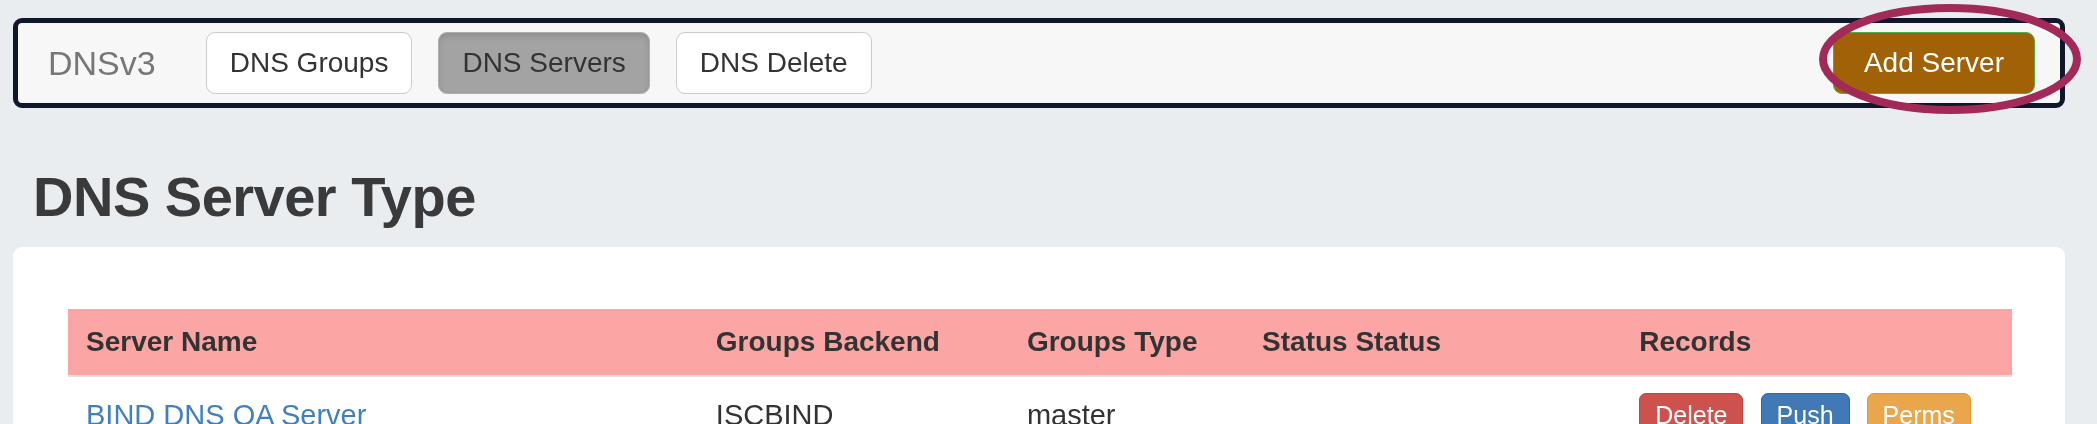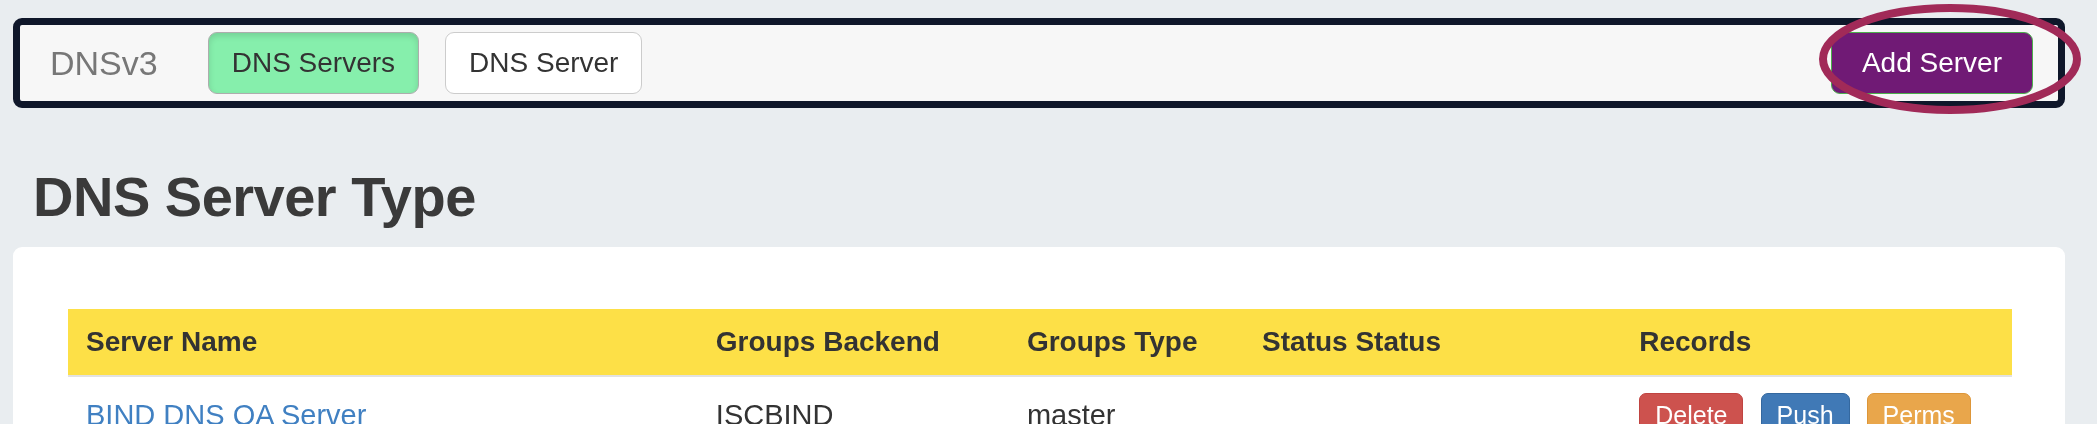--- a/index.html
+++ b/index.html
@@ -11,21 +11,21 @@
     font-family: "Liberation Sans", sans-serif;
     position: relative;
   }
   .container { width: 2052px; margin-left: 13px; position: relative; }
 
   
   .navbar {
     margin-top: 18px;
     height: 90px;
     background: #f7f7f7;
-    border: 7px solid #0f172a;
+    border: 5px solid #0f172a;
     border-radius: 9px;
     display: flex;
     align-items: center;
     padding: 0 25px 0 30px;
   }
   .brand {
     font-size: 34px;
     color: #777;
     margin-right: 50px;
     text-decoration: none;
@@ -40,32 +40,32 @@
     background: #fff;
     border: 1px solid #ccc;
     border-radius: 9px;
     margin-right: 26px;
     display: inline-flex;
     align-items: center;
     cursor: pointer;
     white-space: nowrap;
   }
   .nav-btn.active {
-    background: #86efac;
+    background: #a3a3a3;
     border-color: #adadad;
     box-shadow: inset 0 3px 6px rgba(0,0,0,0.13);
   }
   .add-btn {
     margin-left: auto;
     height: 62px;
     padding: 0 30px;
     font-size: 28px;
     font-family: inherit;
     color: #fff;
-    background: #701a75;
+    background: #a16207;
     border: 1px solid #4cae4c;
     border-radius: 9px;
     display: inline-flex;
     align-items: center;
     cursor: pointer;
     white-space: nowrap;
   }
 
   
   .annotation-svg {
@@ -98,21 +98,21 @@
   table.server-table {
     width: 100%;
     border-collapse: collapse;
   }
   .col-name    { width: 32.4%; }
   .col-backend { width: 16.0%; }
   .col-type    { width: 12.1%; }
   .col-status  { width: 19.4%; }
   .col-actions { width: 20.1%; }
   table.server-table th {
-    background: #fde047;
+    background: #fca5a5;
     font-size: 28px;
     font-weight: bold;
     color: #333;
     text-align: left;
     padding: 17px 18px;
     border-bottom: 2px solid #e2e2e2;
     white-space: nowrap;
   }
   table.server-table td {
     font-size: 29px;
@@ -143,22 +143,23 @@
   .btn-push   { background: #4079b6; border-color: #34689f; }
   .btn-perms  { background: #e9a64b; border-color: #dd9639; }
 </style>
 </head>
 <body>
 
 <div class="container">
 
   <div class="navbar">
     <a class="brand">DNSv3</a>
+    <button class="nav-btn">DNS Groups</button>
     <button class="nav-btn active">DNS Servers</button>
-    <button class="nav-btn">DNS Server</button>
+    <button class="nav-btn">DNS Delete</button>
     <button class="add-btn">Add Server</button>
   </div>
 
   <h1 class="page-title">DNS Server Type</h1>
 
   <div class="card">
     <table class="server-table">
       <colgroup>
         <col class="col-name">
           <col class="col-backend">

